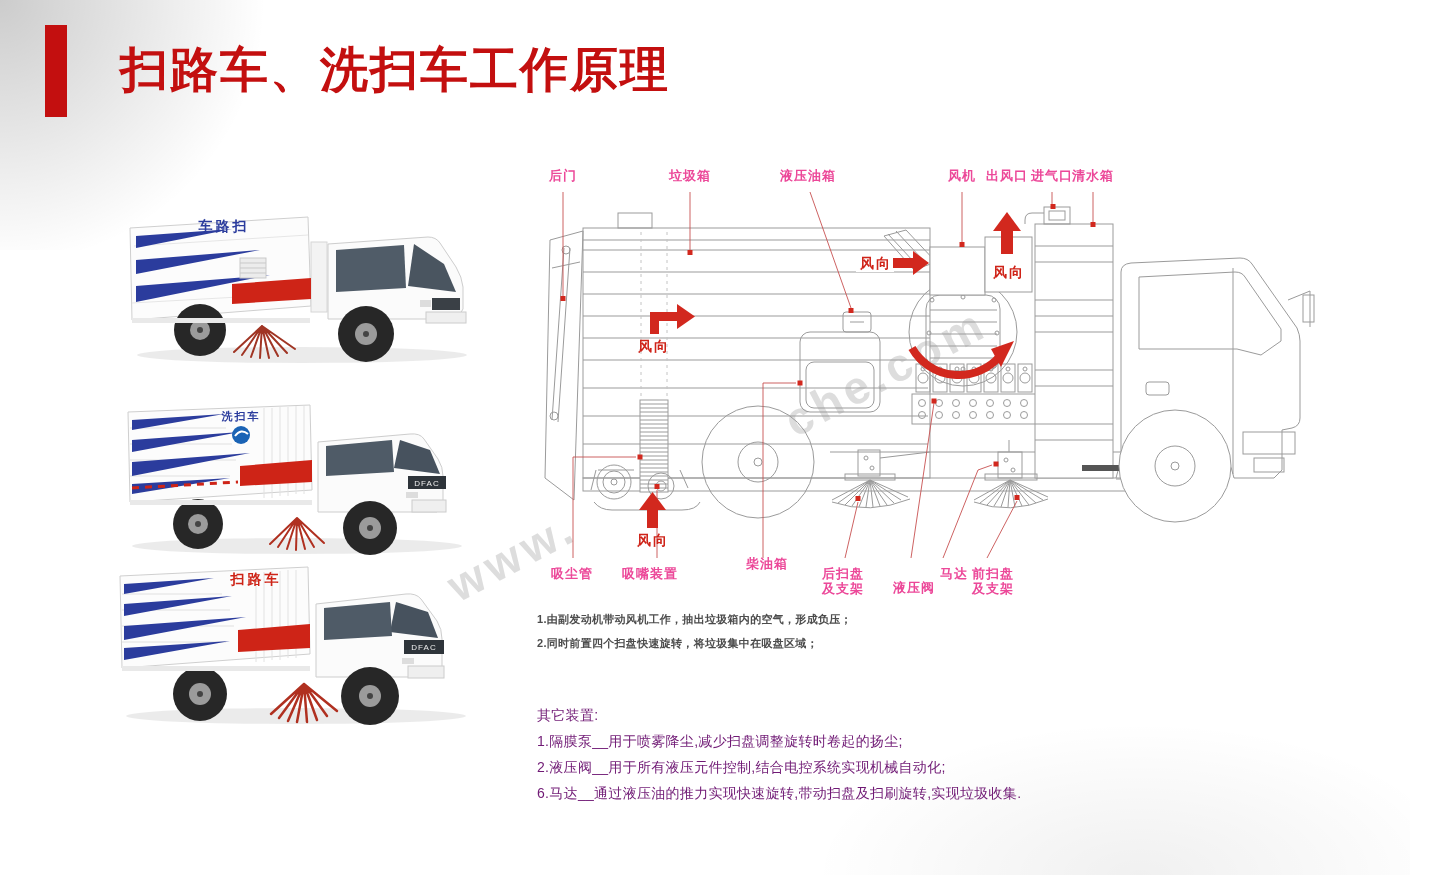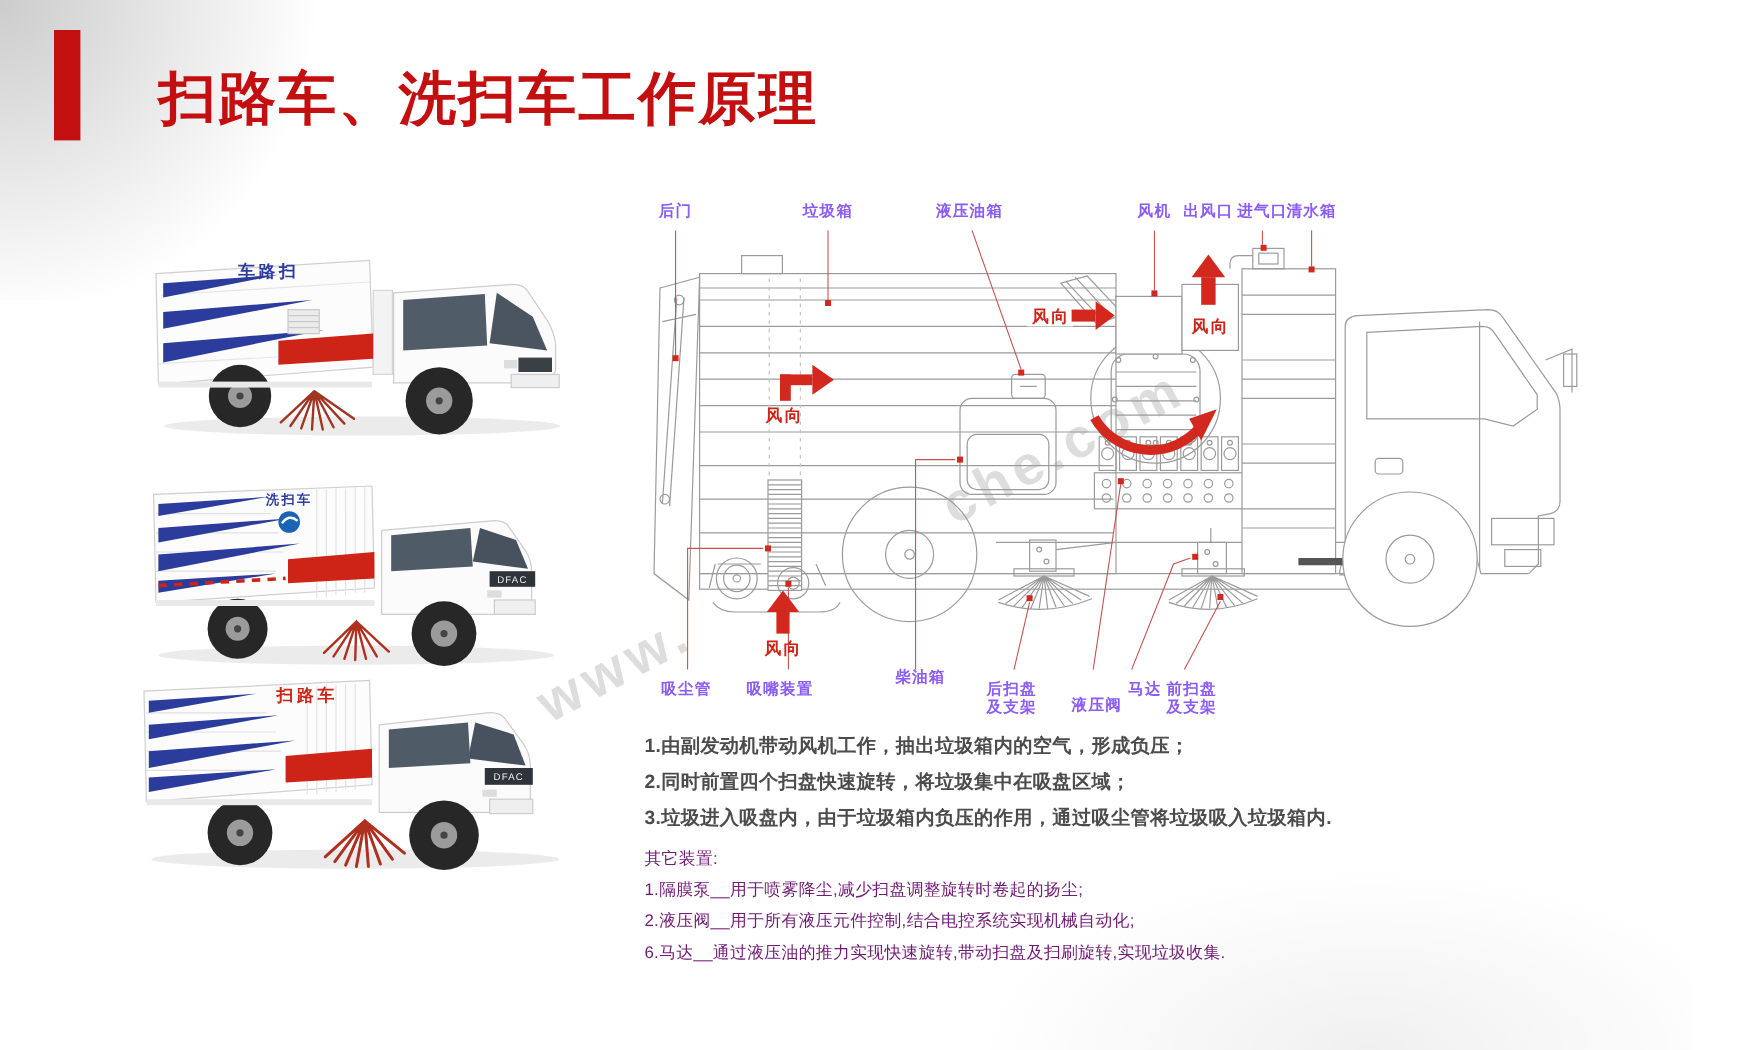--- a/index.html
+++ b/index.html
@@ -3,36 +3,36 @@
 <meta charset="utf-8">
 <style>
   html,body{margin:0;padding:0;background:#fff;}
   .page{position:relative;width:1454px;height:875px;background:#ffffff;overflow:hidden;
         font-family:"Liberation Sans","DejaVu Sans",sans-serif;}
   .corner-tl{position:absolute;left:0;top:0;width:300px;height:250px;pointer-events:none;
         background:radial-gradient(circle at 0 0, rgba(0,0,0,0.20), rgba(0,0,0,0) 68%);}
   .corner-br{position:absolute;left:810px;top:720px;width:600px;height:155px;pointer-events:none;
         background:radial-gradient(ellipse at 55% 100%, rgba(0,0,0,0.06), rgba(0,0,0,0) 70%);}
   .accent-bar{position:absolute;left:45px;top:25px;width:22px;height:92px;background:#c30f0f;}
-  .title{position:absolute;left:120px;top:38px;margin:12px;font-size:48px;font-weight:bold;
+  .title{position:absolute;left:120px;top:38px;margin:0;font-size:48px;font-weight:bold;
         color:#c30f0f;letter-spacing:2px;white-space:nowrap;}
   .truck{position:absolute;}
   .t1{left:112px;top:200px;width:372px;height:168px;}
   .t2{left:112px;top:388px;width:372px;height:172px;}
   .t3{left:106px;top:552px;width:380px;height:178px;}
   .diagram{position:absolute;left:0;top:0;width:1454px;height:875px;}
   .diagram-svg{position:absolute;left:535px;top:160px;}
-  .dlabel{position:absolute;font-size:13px;font-weight:bold;color:#8b5cf6;text-align:center;
+  .dlabel{position:absolute;font-size:13px;font-weight:bold;color:#ec4899;text-align:center;
         line-height:15px;white-space:pre-line;letter-spacing:1px;}
   .watermark-frag{position:absolute;color:rgba(125,125,125,0.26);font-size:46px;font-weight:bold;
         letter-spacing:5px;transform:rotate(-28deg);transform-origin:0 0;pointer-events:none;white-space:nowrap;}
   .wm1{left:438px;top:565px;}
   .wm2{left:775px;top:400px;}
   .principle{position:absolute;left:537px;top:612px;width:740px;}
-  .principle p{margin:0 0 9px 0;font-size:16px;font-weight:bold;color:#4c4c4c;letter-spacing:0.3px;}
+  .principle p{margin:0 0 9px 0;font-size:11px;font-weight:bold;color:#4c4c4c;letter-spacing:0.3px;}
   .others{position:absolute;left:537px;top:707px;width:740px;}
   .others p{margin:0 0 8px 0;font-size:14px;color:#701a75;letter-spacing:0.3px;}
 </style>
 </head>
 <body>
 
 <div class="page">
   <div class="corner-tl"></div>
   <div class="corner-br"></div>
   <div class="accent-bar"></div>
@@ -402,21 +402,20 @@
 及支架</span>
     <span class="dlabel" style="left:881px;top:580px;width:66px">液压阀</span>
     <span class="dlabel" style="left:932px;top:566px;width:44px">马达</span>
     <span class="dlabel" style="left:960px;top:566px;width:66px">前扫盘
 及支架</span>
   </div>
 
   <div class="principle">
     <p>1.由副发动机带动风机工作，抽出垃圾箱内的空气，形成负压；</p>
     <p>2.同时前置四个扫盘快速旋转，将垃圾集中在吸盘区域；</p>
-    <p>3.垃圾进入吸盘内，由于垃圾箱内负压的作用，通过吸尘管将垃圾吸入垃圾箱内.</p>
   </div>
 
   <div class="others">
     <p>其它装置:</p>
     <p>1.隔膜泵__用于喷雾降尘,减少扫盘调整旋转时卷起的扬尘;</p>
     <p>2.液压阀__用于所有液压元件控制,结合电控系统实现机械自动化;</p>
     <p>6.马达__通过液压油的推力实现快速旋转,带动扫盘及扫刷旋转,实现垃圾收集.</p>
   </div>
 </div>
 

